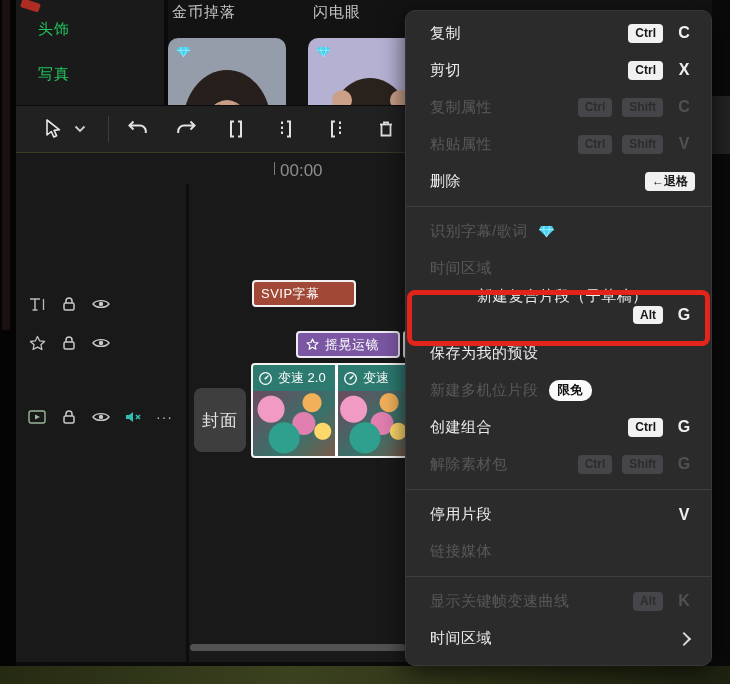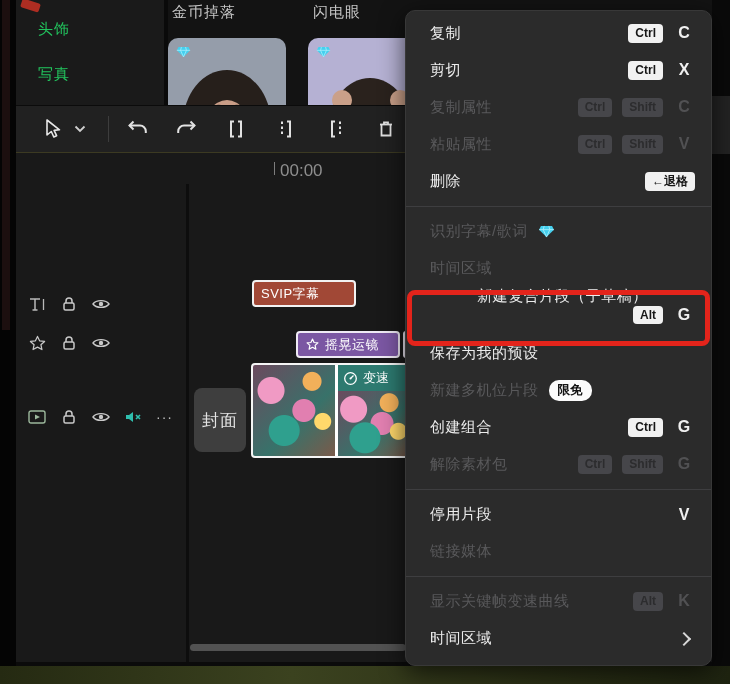--- a/index.html
+++ b/index.html
@@ -261,20 +261,28 @@
     <div class="clip-fx">
       <svg width="13" height="13" viewBox="0 0 18 18">
           <path d="M9 1.5 L11.2 6.2 16.5 6.8 12.6 10.3 13.7 15.4 9 12.8 4.3 15.4 5.4 10.3 1.5 6.8 6.8 6.2 Z" fill="none" stroke="#fff" stroke-width="1.6" stroke-linejoin="round"></path>
         </svg>
       <span>摇晃运镜</span>
     </div>
     <div class="clip-fx2"></div>
 
     <div class="vgroup">
       <div class="vclip" style="flex:0 0 82px;">
+        <div class="vhead">
+          <svg width="15" height="15" viewBox="0 0 16 16">
+              <circle cx="8" cy="8" r="6.2" stroke="#fff" stroke-width="1.4" fill="none"></circle>
+              <path d="M8 8 L11.2 4.8" stroke="#fff" stroke-width="1.4"></path>
+              <circle cx="8" cy="8" r="1.1" fill="#fff"></circle>
+            </svg>
+          <span>变速 2.0</span>
+        </div>
         <div class="vbody"></div>
       </div>
       <div class="vclip">
         <div class="vhead">
           <svg width="15" height="15" viewBox="0 0 16 16">
               <circle cx="8" cy="8" r="6.2" stroke="#fff" stroke-width="1.4" fill="none"></circle>
               <path d="M8 8 L11.2 4.8" stroke="#fff" stroke-width="1.4"></path>
               <circle cx="8" cy="8" r="1.1" fill="#fff"></circle>
             </svg>
           <span>变速</span>

